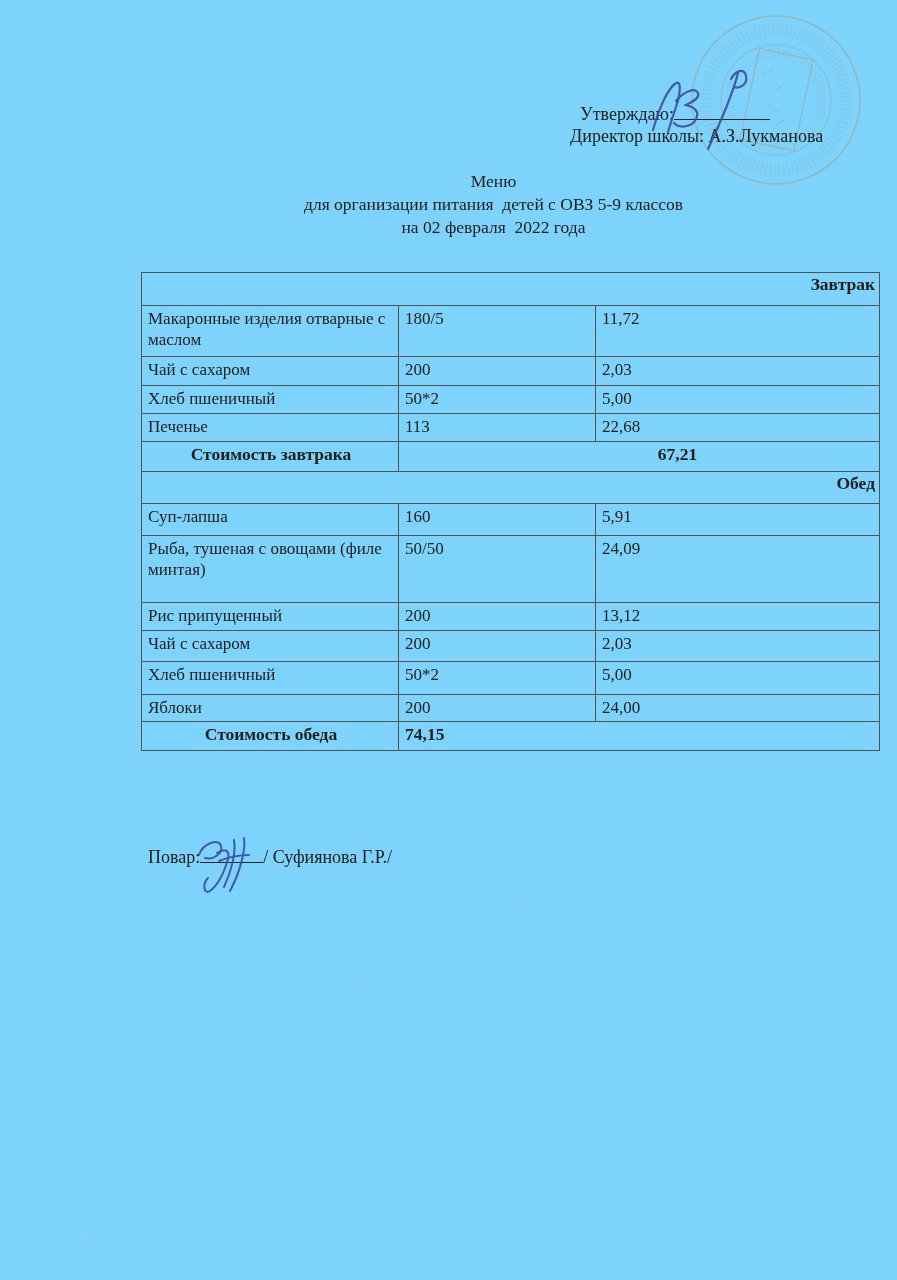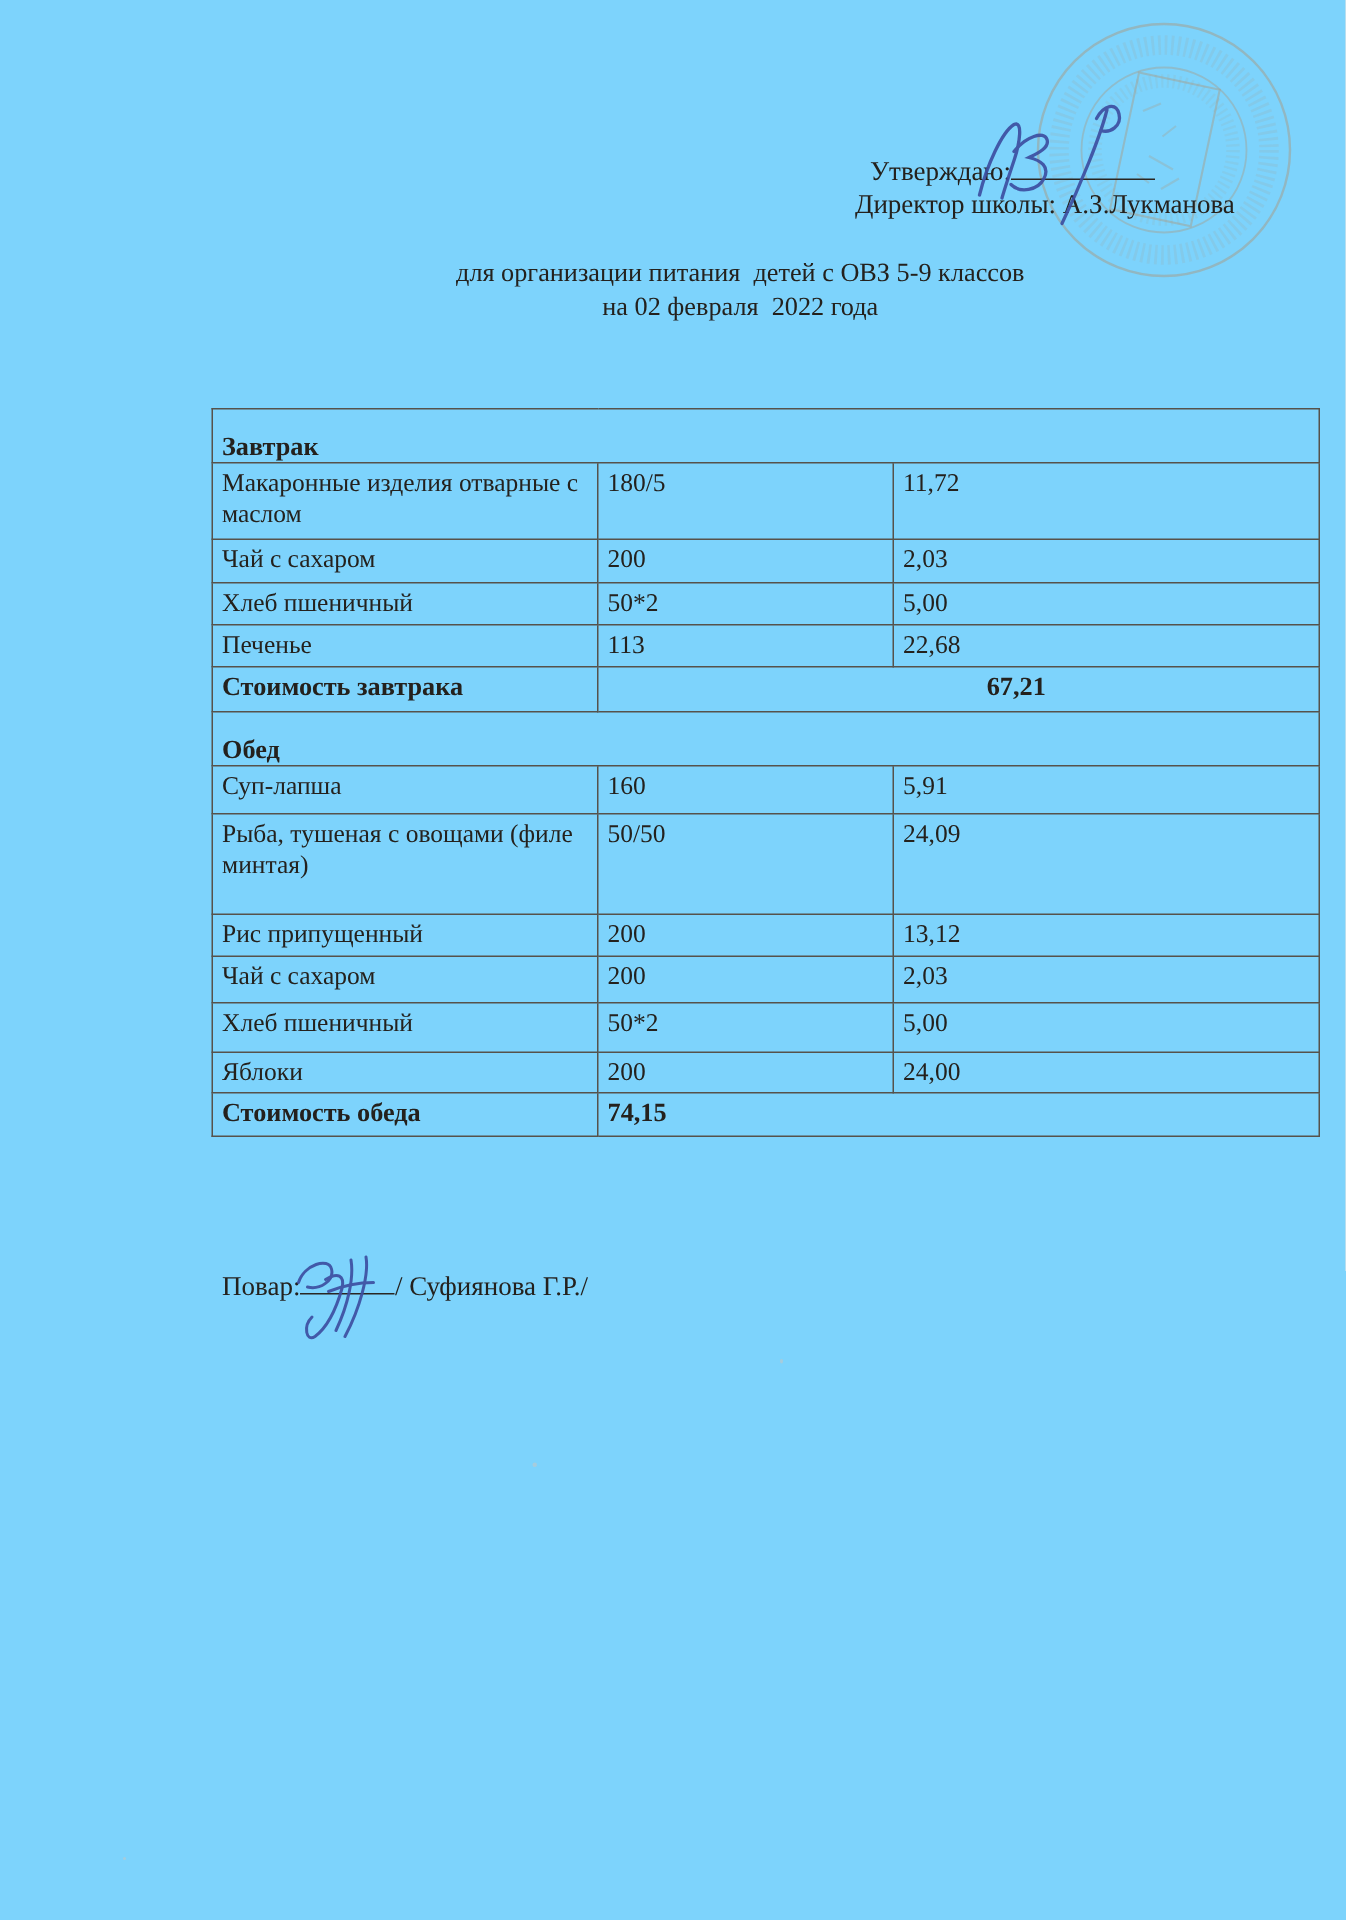--- a/index.html
+++ b/index.html
@@ -34,23 +34,23 @@
   
   table.menu { position:absolute; left:141px; top:272px; width:738px;
     border-collapse:collapse; table-layout:fixed; font-size:17px; z-index:2; }
   table.menu td {
     border:1px solid #56524b;
     vertical-align:top;
     padding:2px 4px 0 6px;
     line-height:21px;
     overflow:hidden;
   }
-  tr.section-row td { text-align:left; font-weight:bold; font-size:17.5px; padding-top:14px; }
+  tr.section-row td { text-align:right; font-weight:bold; font-size:17.5px; padding-top:1px; }
   tr.total-row td { font-weight:bold; font-size:17.5px; }
-  td.total-label { padding-top:5px; }
+  td.total-label { text-align:center; padding-top:5px; }
   td.total-value { font-size:18px; padding-top:3px; }
   td.total-value.v-breakfast { text-align:center; padding-left:81px; }
   td.total-value.v-lunch { text-align:left; padding-right:28px; }
 
   
   .footer { position:absolute; left:148px; top:847px; font-size:18px; z-index:3; }
   .footer .u-line { width:63px; }
 
   
   .speck { position:absolute; background:#c9c7c2; border-radius:50%; opacity:.55; z-index:0; }
@@ -83,20 +83,21 @@
       <g fill="none" stroke="#3d4fa1" stroke-width="2.2" stroke-linecap="round" opacity="0.92">
         <path d="M8,64 C13,44 23,22 31,17 C37,14 35,29 31,41 C28,50 25,59 23,66"></path>
         <path d="M31,35 C39,25 51,21 53,27 C55,33 45,37 41,39 C49,41 55,45 51,53 C47,61 35,63 29,57"></path>
         <path d="M86,13 C91,4 99,2 101,10 C103,18 95,23 89,21"></path>
         <path d="M93,7 C89,24 75,58 63,83"></path>
       </g>
     </svg>
   </div>
 
   <div class="title-block">
+    <div class="title-line">Меню</div>
     <div class="title-line">для организации питания  детей с ОВЗ 5-9 классов</div>
     <div class="title-line">на 02 февраля  2022 года</div>
   </div>
 
   <table class="menu">
     <colgroup>
         <col style="width:257px">
         <col style="width:197px">
         <col style="width:284px">
       </colgroup>

